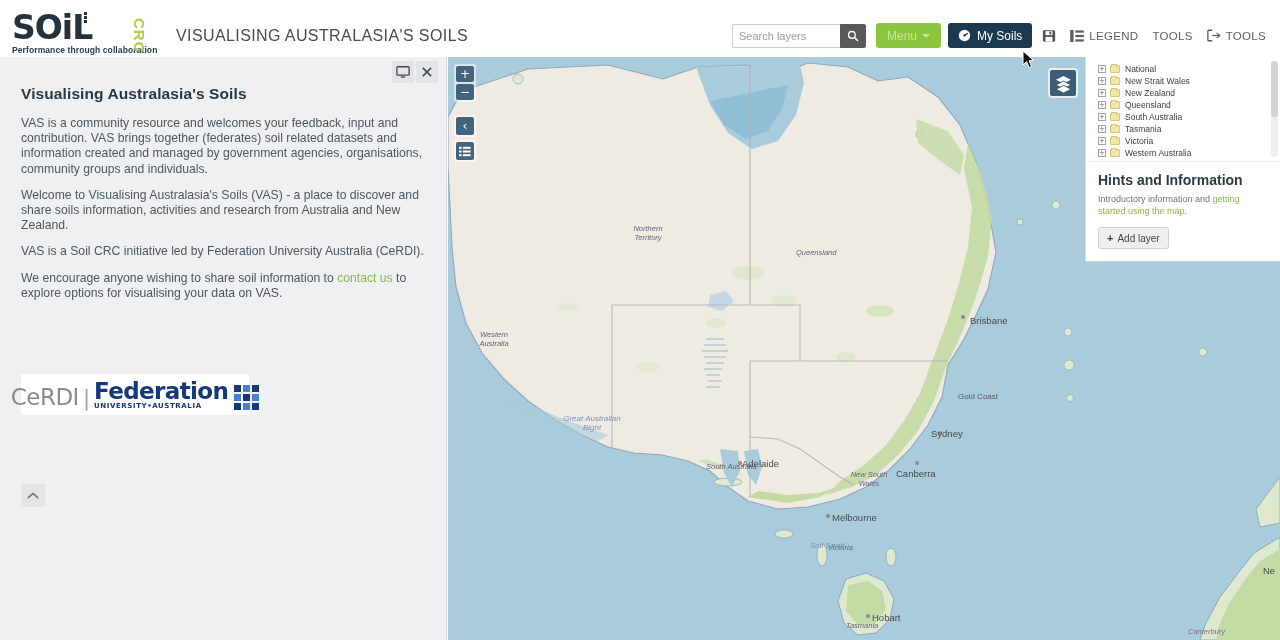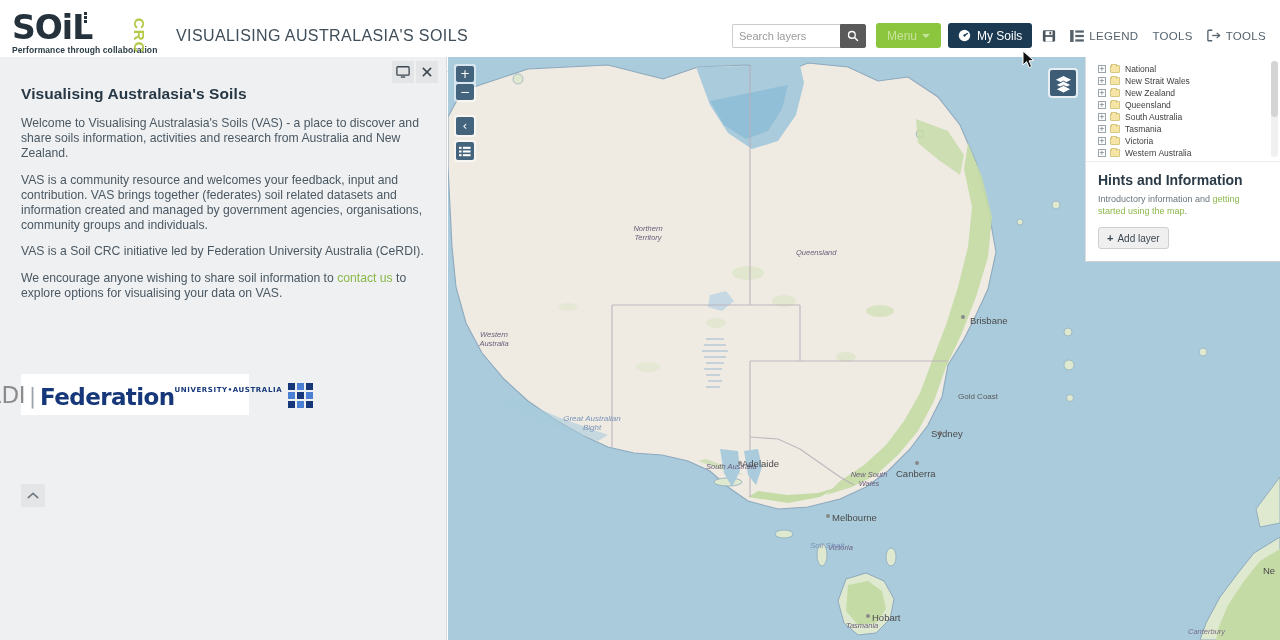--- a/index.html
+++ b/index.html
@@ -105,21 +105,21 @@
     position: absolute; left: 21px; top: 317px;
     width: 228px; height: 41px; background: #ffffff;
     display: flex; align-items: center; justify-content: center;
   }
   .cerdi-txt {
     font-family: "DejaVu Sans", sans-serif;
     display: flex; align-items: flex-end; gap: 0;
   }
   .cerdi-a { font-size: 23px; color: #8c8c8c; font-weight: normal; letter-spacing: -0.5px;}
   .cerdi-bar { color: #9aa3ad; font-size: 21px; margin: 0 4px 0 4px; }
-  .cerdi-b-wrap { display:flex; flex-direction: row; align-items: flex-start; }
+  .cerdi-b-wrap { display:flex; flex-direction: column; align-items: flex-start; }
   .cerdi-b { font-size: 23px; color: #16387a; font-weight: bold; letter-spacing: -0.6px; line-height: 22px;}
   .cerdi-sub { font-size: 7px; color: #16387a; letter-spacing: 0.6px; font-weight: bold; }
   .cerdi-mark { margin-left: 6px; display:grid; grid-template-columns: 7px 7px 7px; grid-gap:2px; }
   .cerdi-mark i { display:block; width:7px; height:7px; background:#16387a; }
   .cerdi-mark i.lt { background:#4a7fd4; }
   #collapse-btn {
     position: absolute; left: 21px; top: 427px;
     width: 24px; height: 23px; background: #e3e5e7; border: none;
     display:flex; align-items:center; justify-content:center; cursor:pointer;
     color:#6b757d;
@@ -304,22 +304,22 @@
       <div class="panel-btn">
         <svg width="12" height="12" viewBox="0 0 16 16">
           <line x1="2.5" y1="2.5" x2="13.5" y2="13.5" stroke="#3c4750" stroke-width="2"></line>
           <line x1="13.5" y1="2.5" x2="2.5" y2="13.5" stroke="#3c4750" stroke-width="2"></line>
         </svg>
       </div>
     </div>
 
     <div id="panel-body">
       <h1 id="panel-title">Visualising Australasia's Soils</h1>
+      <p class="para">VAS is a community resource and welcomes your feedback, input and contribution. VAS brings together (federates) soil related datasets and information created and managed by government agencies, organisations, community groups and individuals.</p>
       <p class="para">Welcome to Visualising Australasia's Soils (VAS) - a place to discover and share soils information, activities and research from Australia and New Zealand.</p>
-      <p class="para">VAS is a community resource and welcomes your feedback, input and contribution. VAS brings together (federates) soil related datasets and information created and managed by government agencies, organisations, community groups and individuals.</p>
       <p class="para">VAS is a Soil CRC initiative led by Federation University Australia (CeRDI).</p>
       <p class="para"><span>We encourage anyone wishing to share soil information to </span><a class="link-green">contact us</a><span> to explore options for visualising your data on VAS.</span></p>
     </div>
 
     <div id="cerdi-logo">
       <div class="cerdi-txt">
         <span class="cerdi-a">CeRDI</span>
         <span class="cerdi-bar">|</span>
         <span class="cerdi-b-wrap">
           <span class="cerdi-b">Federation</span>

